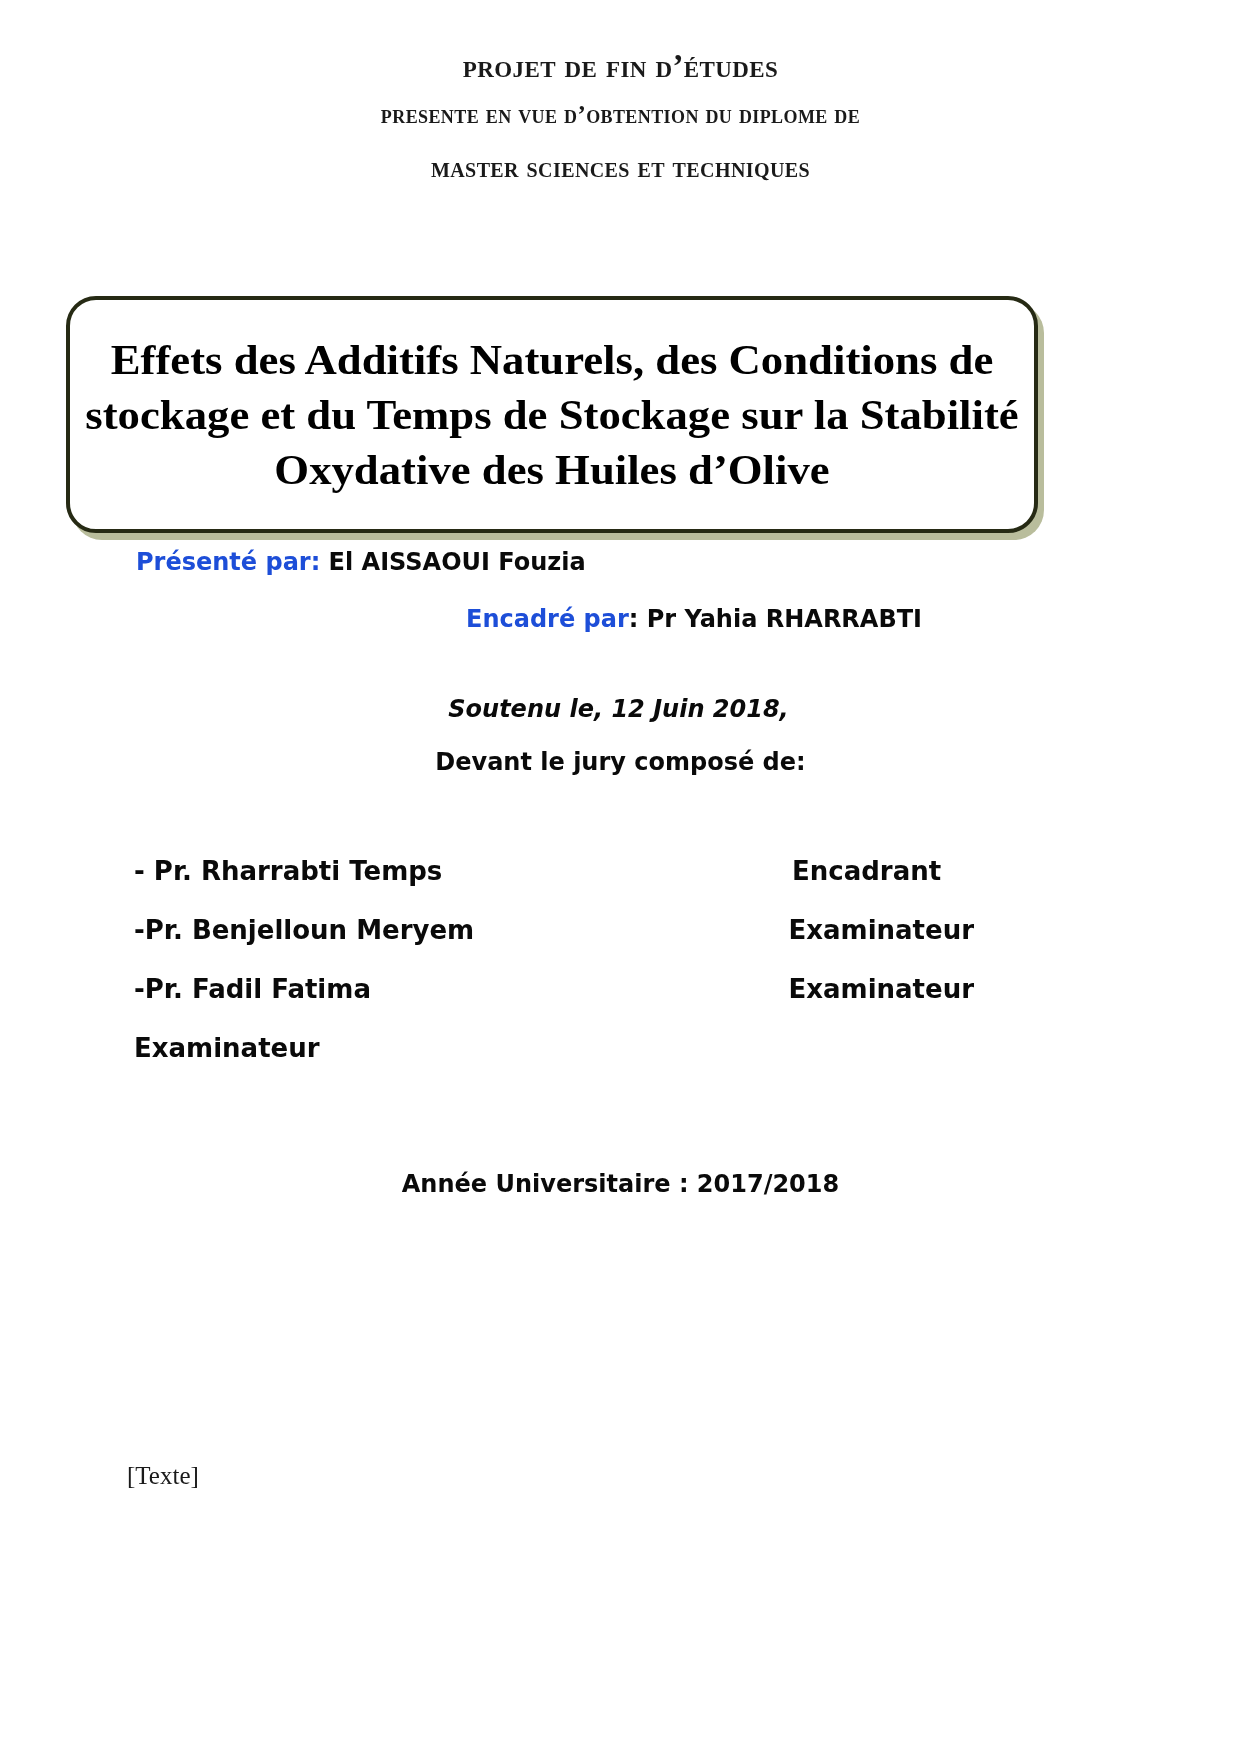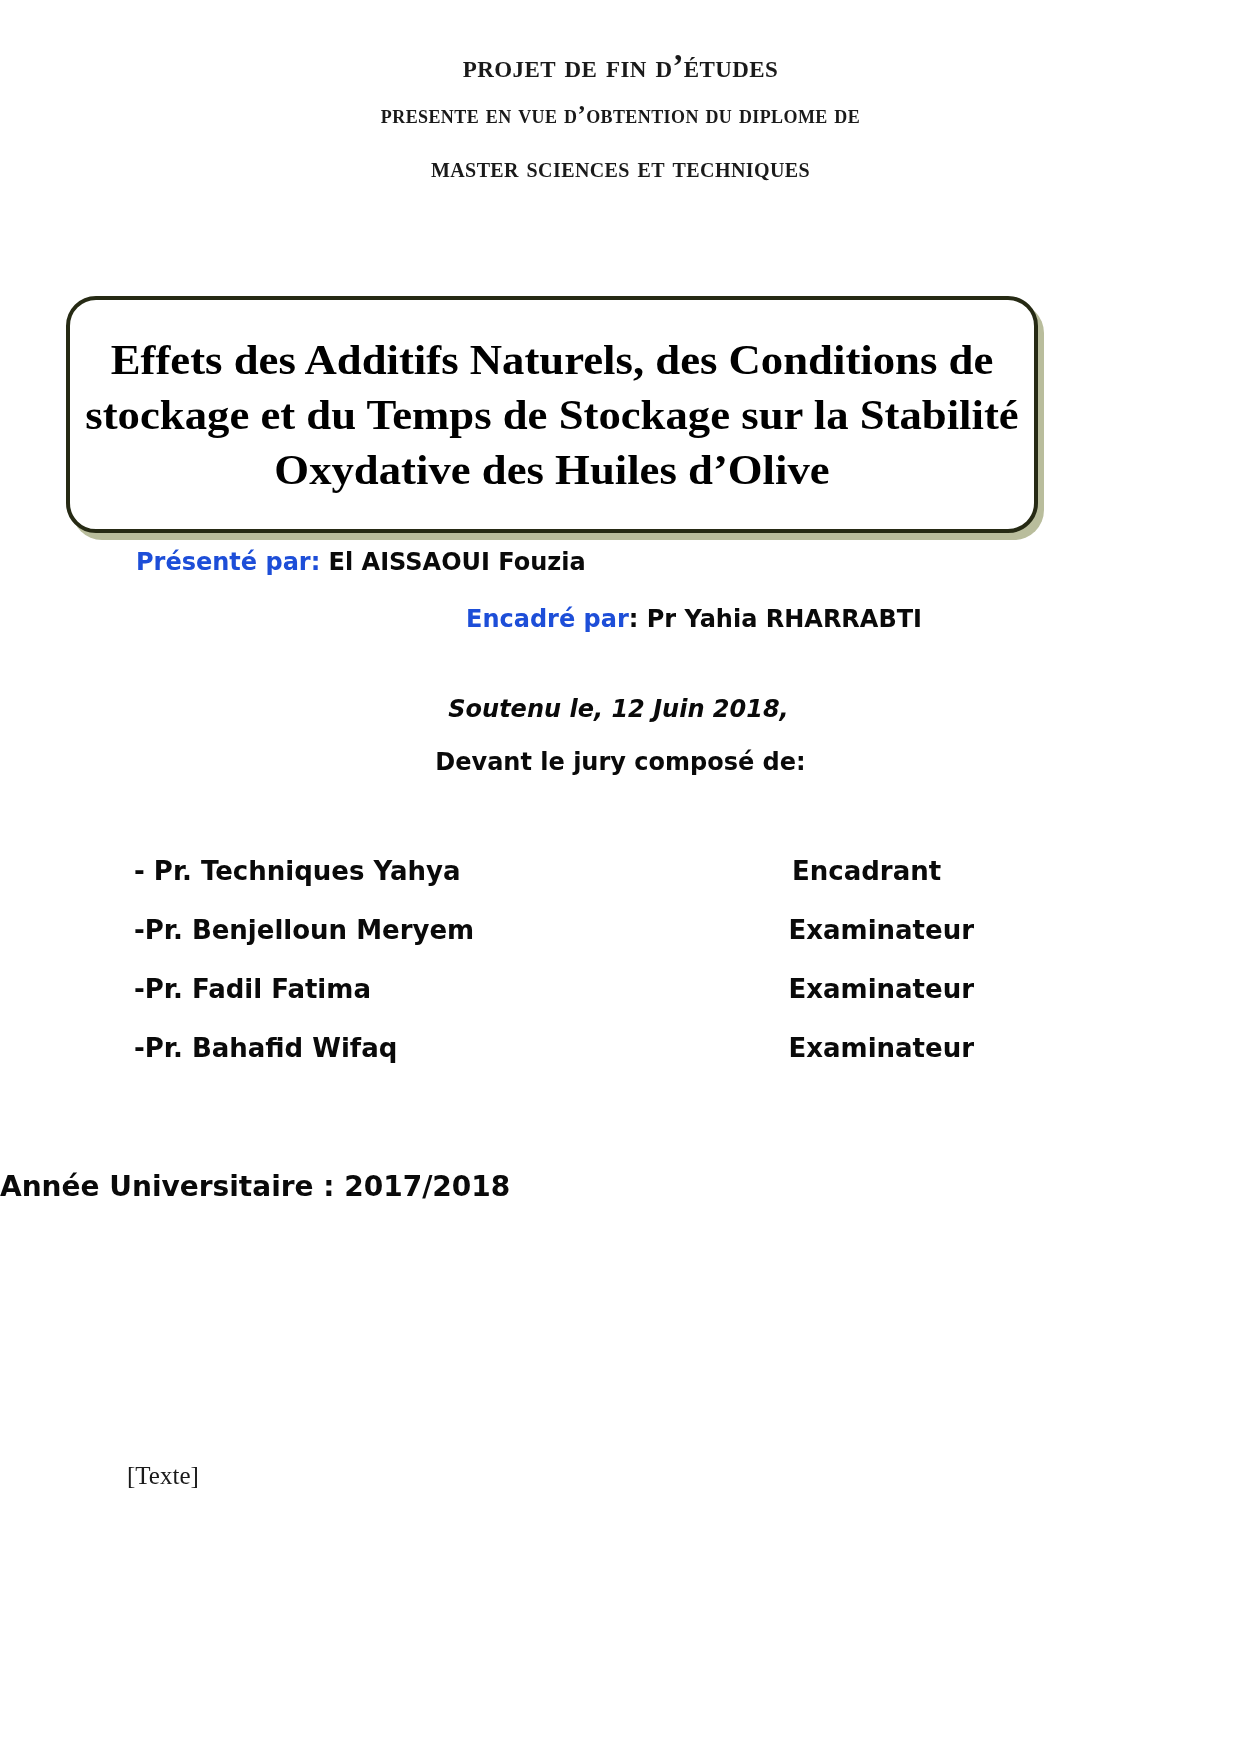--- a/index.html
+++ b/index.html
@@ -149,22 +149,22 @@
   }
   .jury-role {
     font-size: 26px;
   }
 
   
   .line-annee {
     position: absolute;
     left: 0; right: 0;
     top: 1170px;
-    text-align: left;
-    font-size: 28px;
+    text-align: center;
+    font-size: 24px;
   }
   .footer-texte {
     position: absolute;
     left: 127px;
     top: 1462px;
     font-family: "Liberation Serif", serif;
     font-size: 25px;
     color: #1a1a1a;
     white-space: pre;
   }
@@ -187,33 +187,32 @@
 
   <div class="line-presente"><span class="hand hand-gray">Présenté par:</span><span class="hand"> El AISSAOUI Fouzia</span></div>
 
   <div class="line-encadre"><span class="hand hand-gray">Encadré par</span><span class="hand">: Pr Yahia RHARRABTI</span></div>
 
   <div class="line-soutenu hand">Soutenu le, 12 Juin 2018,</div>
   <div class="line-jury-intro hand">Devant le jury composé de:</div>
 
   <div class="jury">
     <div class="jury-row">
-      <div class="jury-name hand">- Pr. Techniques Yahya</div>
+      <div class="jury-name hand">- Pr. Rharrabti Temps</div>
       <div class="jury-role hand">Encadrant</div>
     </div>
     <div class="jury-row">
       <div class="jury-name hand">-Pr. Benjelloun Meryem</div>
       <div class="jury-role hand">Examinateur</div>
     </div>
     <div class="jury-row">
       <div class="jury-name hand">-Pr. Fadil Fatima</div>
       <div class="jury-role hand">Examinateur</div>
     </div>
     <div class="jury-row">
-      <div class="jury-name hand">-Pr. Bahafid Wifaq</div>
       <div class="jury-role hand">Examinateur</div>
     </div>
   </div>
 
   <div class="line-annee hand">Année Universitaire : 2017/2018</div>
 
   <div class="footer-texte">[Texte]</div>
 
 </div>
 

